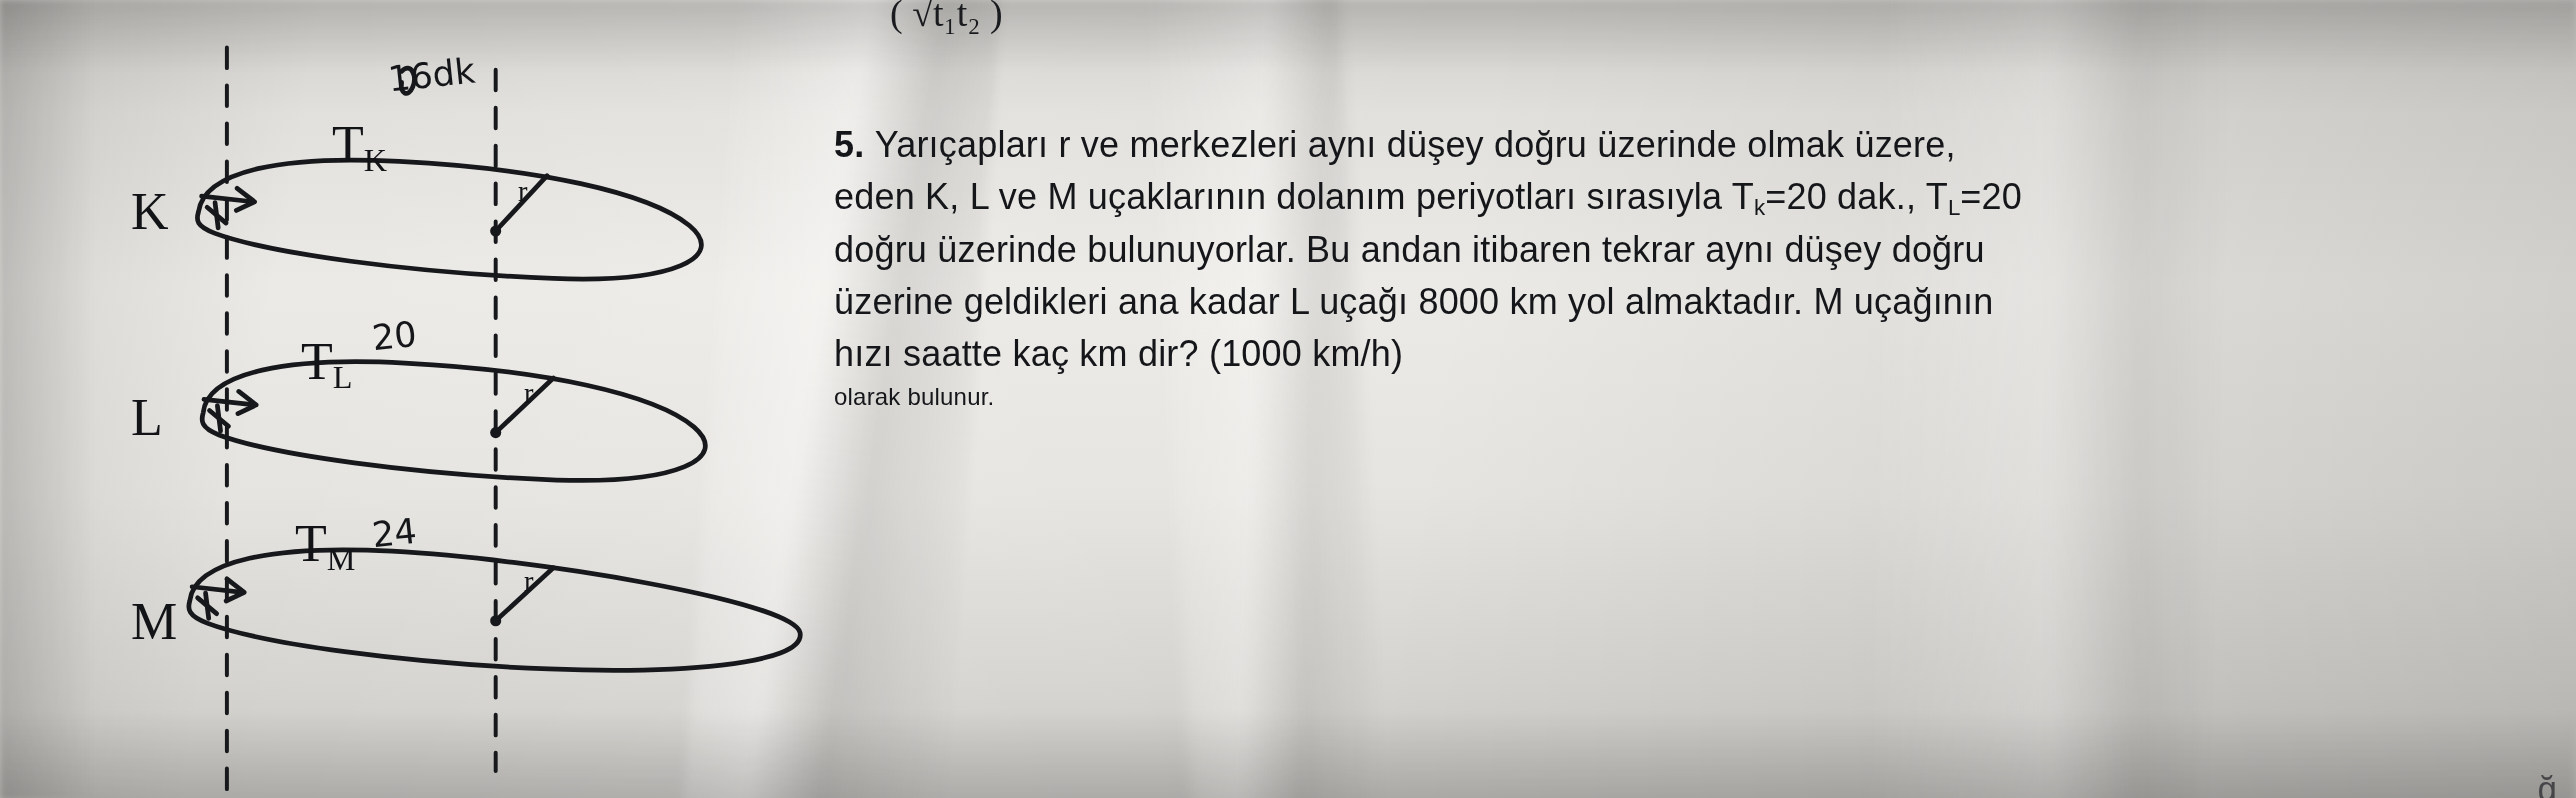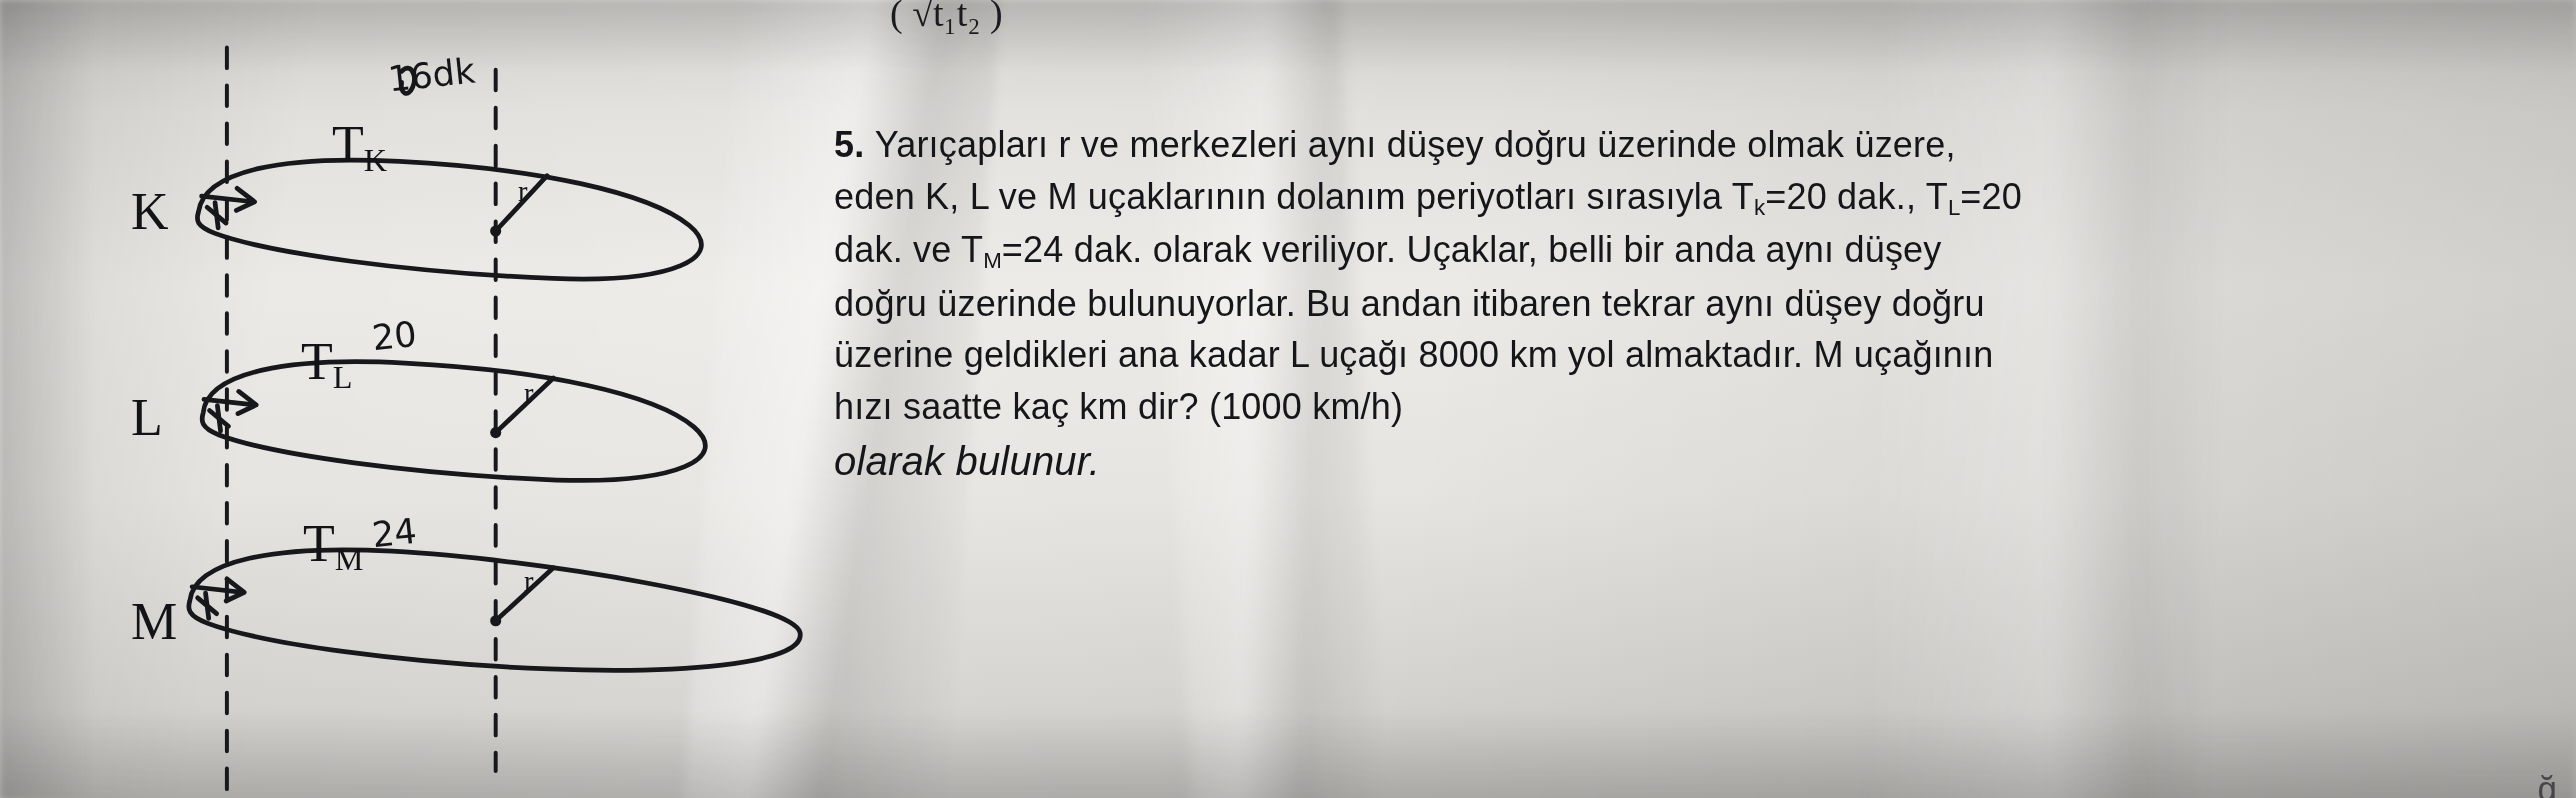--- a/index.html
+++ b/index.html
@@ -81,22 +81,21 @@
     display: flex;
     justify-content: space-between;
   }
   .problem b { font-weight: 700; }
   sub {
     font-size: 0.62em;
     vertical-align: -0.28em;
     letter-spacing: 0;
   }
   .ans {
-    font-size: 40px;
-    font-style: italic;
+    font-size: 24px;
   }
 
   
   .top-frag {
     position: absolute;
     left: 890px;
     top: -9.5px;
     font-size: 38px;
     color: #1a1b1f;
     font-family: "Liberation Serif", serif;
@@ -214,42 +213,39 @@
     <div class="hand lbl-big" style="left:131px; top:182px;">K</div>
     <div class="hand lbl-big" style="left:131px; top:388px;">L</div>
     <div class="hand lbl-big" style="left:131px; top:592px;">M</div>
 
     <div class="hand lbl-big" style="left:332px; top:115px;">
       <span>T</span><sub>K</sub>
     </div>
     <div class="hand lbl-big" style="left:301px; top:316px;margin-top:16px;">
       <span>T</span><sub>L</sub>
     </div>
-    <div class="hand lbl-big" style="left:303px; top:514px;">
+    <div class="hand lbl-big" style="left:295px; top:514px;">
       <span>T</span><sub>M</sub>
     </div>
 
     <div class="hand hand-ink lbl-med" style="left:388px; top:55px;">16dk</div>
     <div class="hand hand-ink lbl-med" style="left:372px; top:316px;">20</div>
     <div class="hand hand-ink lbl-med" style="left:372px; top:513px;">24</div>
 
     <div class="hand lbl-r" style="left:518px; top:176px;">r</div>
     <div class="hand lbl-r" style="left:524px; top:378px;">r</div>
     <div class="hand lbl-r" style="left:524px; top:566px;">r</div>
   </div>
 
   <div class="problem">
     <div class="line just">
       <span><b>5.</b>&nbsp;<span>Yarıçapları r ve merkezleri aynı düşey doğru üzerinde olmak üzere,</span></span>
     </div>
     <div class="line">
       eden K, L ve M uçaklarının dolanım periyotları sırasıyla T<sub>k</sub>=<span>20</span> dak., T<sub>L</sub>=<span>20</span>
-    </div>
-    <div class="line">
-      dak. ve T<sub>M</sub>=<span>24</span> dak. olarak veriliyor. Uçaklar, belli bir anda aynı düşey
     </div>
     <div class="line">doğru üzerinde bulunuyorlar. Bu andan itibaren tekrar aynı düşey doğru</div>
     <div class="line">üzerine geldikleri ana kadar L uçağı 8000 km yol almaktadır. M uçağının</div>
     <div class="line">hızı saatte kaç km dir? (1000 km/h)</div>
     <div class="line ans">olarak bulunur.</div>
   </div>
 
 </div>
 
 

